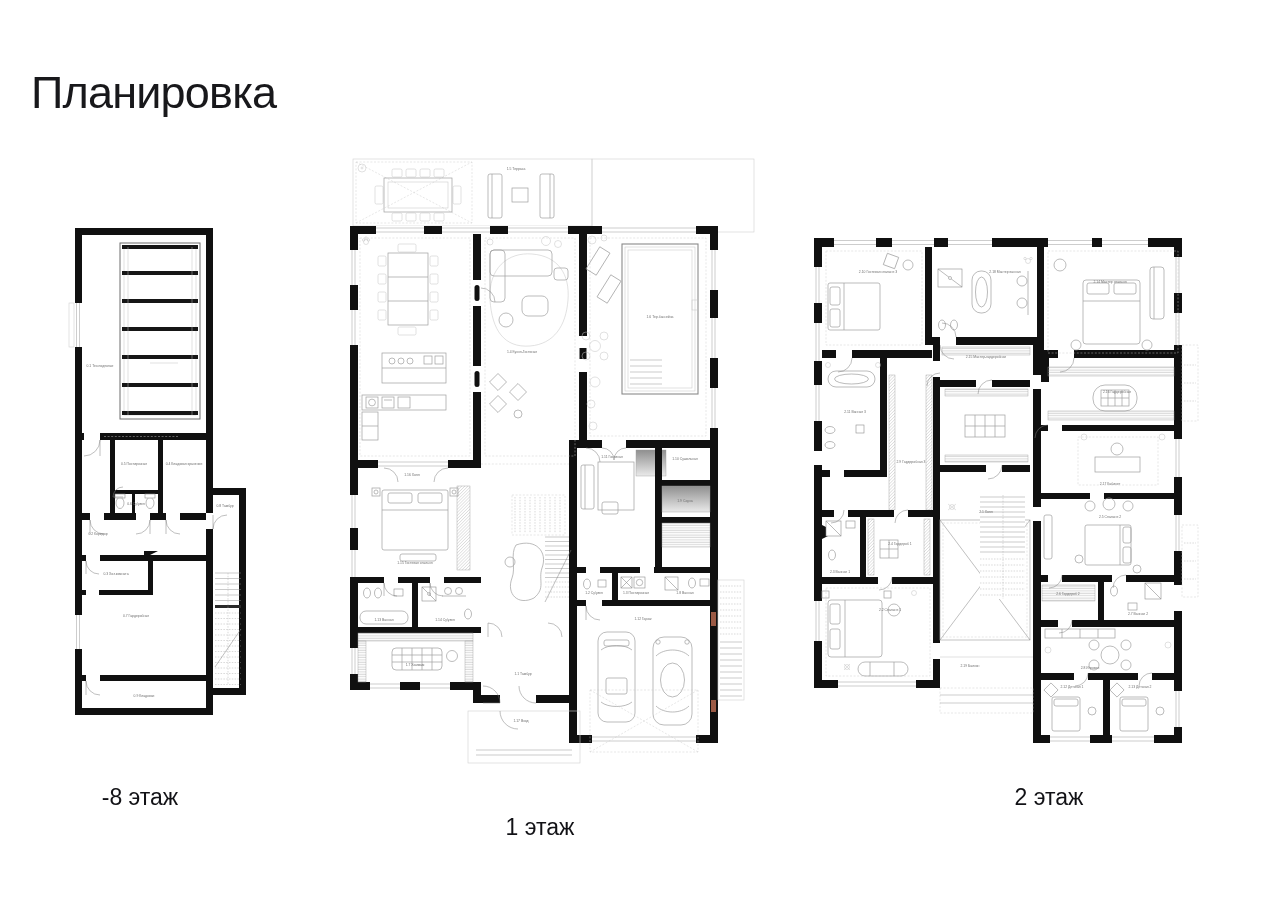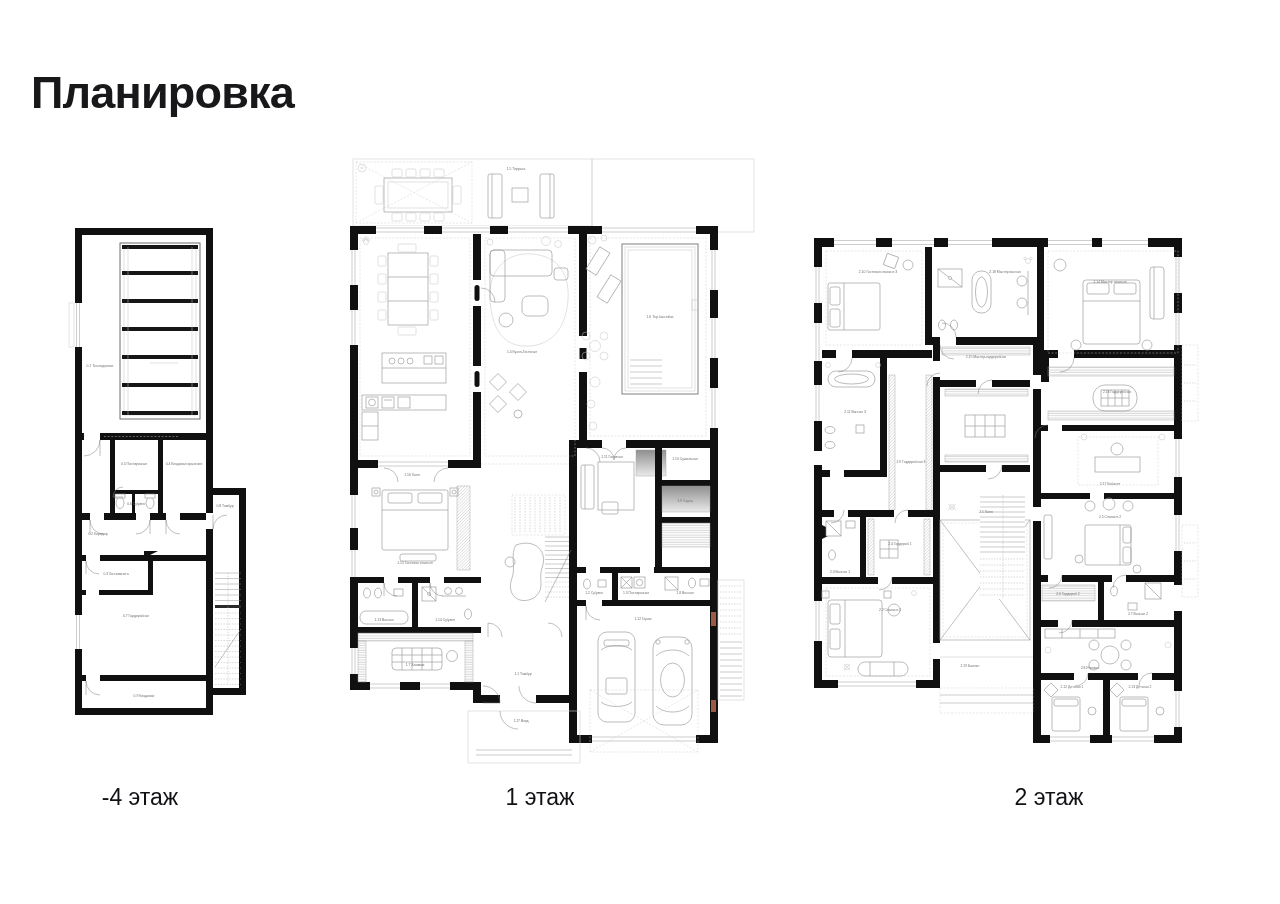--- a/index.html
+++ b/index.html
@@ -1,24 +1,24 @@
 <!DOCTYPE html>
 <html><head>
 <meta charset="utf-8">
 <style>
   html,body { margin:0; padding:0; background:#ffffff; }
   body { width:1280px; height:904px; position:relative; overflow:hidden;
          font-family:"Liberation Sans", sans-serif; }
   .page-title { position:absolute; left:31px; top:38px; font-size:45px; line-height:1.1;
-                font-weight:700; letter-spacing:-0.8px; color:#18181b; }
+                font-weight:400; letter-spacing:-0.8px; color:#18181b; }
   .floor-fig { position:absolute; margin:0; }
   .floor-fig svg { display:block; }
   .floor-caption { position:absolute; top:784px; transform:translateX(-50%);
                    font-size:23px; color:#121216; white-space:nowrap; }
-  .cap-m1 { left:140px; } .cap-1 { left:540px; } .cap-2 { left:1049px; }
+  .cap-m1 { left:140px; } .cap-1 { left:540px;margin-top:30px; } .cap-2 { left:1049px; }
 
   
   .wall   { fill:#101010; }
   .furn   { fill:none; stroke:#9f9f9f; stroke-width:0.7; }
   .furn2  { fill:none; stroke:#c3c3c3; stroke-width:0.5; }
   .fix    { fill:#ffffff; stroke:#8d8d8d; stroke-width:0.6; }
   .door   { fill:none; stroke:#7f7f7f; stroke-width:0.5; }
   .dash   { fill:none; stroke:#c9c9c9; stroke-width:0.45; stroke-dasharray:2 1.6; }
   .thin   { fill:none; stroke:#cfcfcf; stroke-width:0.6; }
   .stair  { stroke:#8a8a8a; stroke-width:0.45; }
@@ -956,15 +956,15 @@
         <text x="110" y="320" class="room-label">2.4 Гардероб 1</text>
         <text x="100" y="386" class="room-label">2.2 Спальня 1</text>
         <text x="300" y="444" class="room-label">2.8 Игровая</text>
         <text x="282" y="463" class="room-label">2.12 Детская 1</text>
         <text x="350" y="463" class="room-label">2.13 Детская 2</text>
         <text x="180" y="442" class="room-label">2.19 Балкон</text>
       </g>
 </svg>
 </figure>
 
-<div class="floor-caption cap-m1">-4 этаж</div>
+<div class="floor-caption cap-m1">-8 этаж</div>
 <div class="floor-caption cap-1">1 этаж</div>
 <div class="floor-caption cap-2">2 этаж</div>
 
 </body></html>

